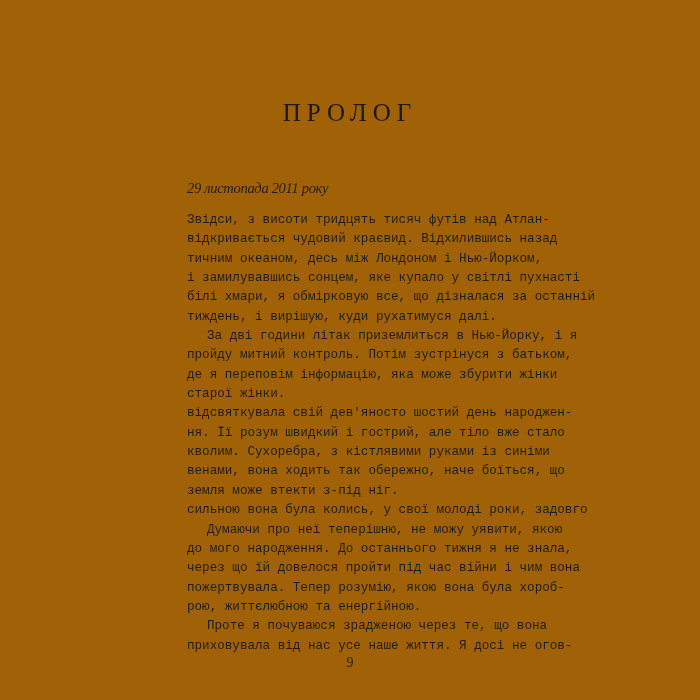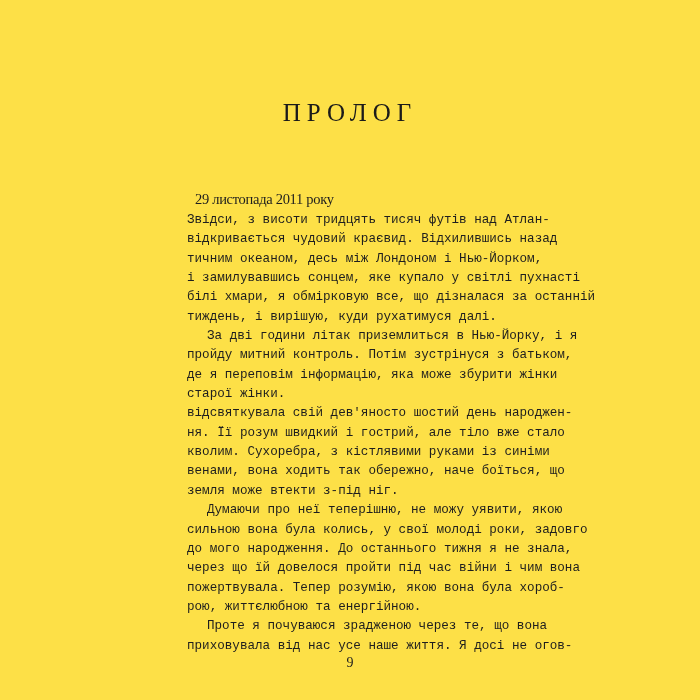--- a/index.html
+++ b/index.html
@@ -1,26 +1,26 @@
 <!DOCTYPE html>
 <html><head>
 <meta charset="utf-8">
 <style>
   html, body { margin: 0; padding: 0; background: #ffffff; }
   body { width: 700px; height: 700px; position: relative; overflow: hidden; }
-  .page { position: absolute; left: 0; top: 0; width: 700px; height: 700px; background: #fde047; }
+  .page { position: absolute; left: 0; top: 0; width: 700px; height: 700px; background: #a16207; }
   .title {
     position: absolute; left: 0; width: 700px; top: 82px; text-align: center;
     font-family: "Liberation Serif", "DejaVu Serif", serif; font-size: 25px;
     letter-spacing: 6px; color: #1a1a1a; font-weight: normal;
   }
   .date {
-    position: absolute; left: 187px; top: 191px;
-    font-family: "Liberation Serif", "DejaVu Serif", serif; 
-    font-size: 14.5px; color: #1e1e1e; letter-spacing: -0.3px; margin-left: 8px;
+    position: absolute; left: 187px; top: 180px;
+    font-family: "Liberation Serif", "DejaVu Serif", serif; font-style: italic;
+    font-size: 14.5px; color: #1e1e1e; letter-spacing: -0.3px;
   }
   .body {
     position: absolute; left: 187px; top: 211px; width: 323px;
     font-family: Liberation Mono, monospace; font-size: 12.6px;
     line-height: 19.35px; color: #1e1e1e;
   }
   .line { display: block; white-space: nowrap; height: 19.35px; text-align: justify; text-align-last: justify; }
   .line.last { text-align-last: left; }
   .line.indent { padding-left: 20px; }
   .pagenum {
@@ -43,22 +43,22 @@
       <span class="line last">тиждень, і вирішую, куди рухатимуся далі.</span>
       <span class="line indent">За дві години літак приземлиться в Нью-Йорку, і я</span>
       <span class="line">пройду митний контроль. Потім зустрінуся з батьком,</span>
       <span class="line">де я переповім інформацію, яка може збурити жінки</span>
       <span class="line last">старої жінки.</span>
       <span class="line">відсвяткувала свій дев'яносто шостий день народжен-</span>
       <span class="line">ня. Її розум швидкий і гострий, але тіло вже стало</span>
       <span class="line">кволим. Сухоребра, з кістлявими руками із синіми</span>
       <span class="line">венами, вона ходить так обережно, наче боїться, що</span>
       <span class="line last">земля може втекти з-під ніг.</span>
+      <span class="line">сильною вона була колись, у свої молоді роки, задовго</span>
       <span class="line indent">Думаючи про неї теперішню, не можу уявити, якою</span>
-      <span class="line">сильною вона була колись, у свої молоді роки, задовго</span>
       <span class="line">до мого народження. До останнього тижня я не знала,</span>
       <span class="line">через що їй довелося пройти під час війни і чим вона</span>
       <span class="line">пожертвувала. Тепер розумію, якою вона була хороб-</span>
       <span class="line last">рою, життєлюбною та енергійною.</span>
       <span class="line indent">Проте я почуваюся зрадженою через те, що вона</span>
       <span class="line">приховувала від нас усе наше життя. Я досі не огов-</span>
     </div>
   <div class="pagenum">9</div>
 </div>
 

